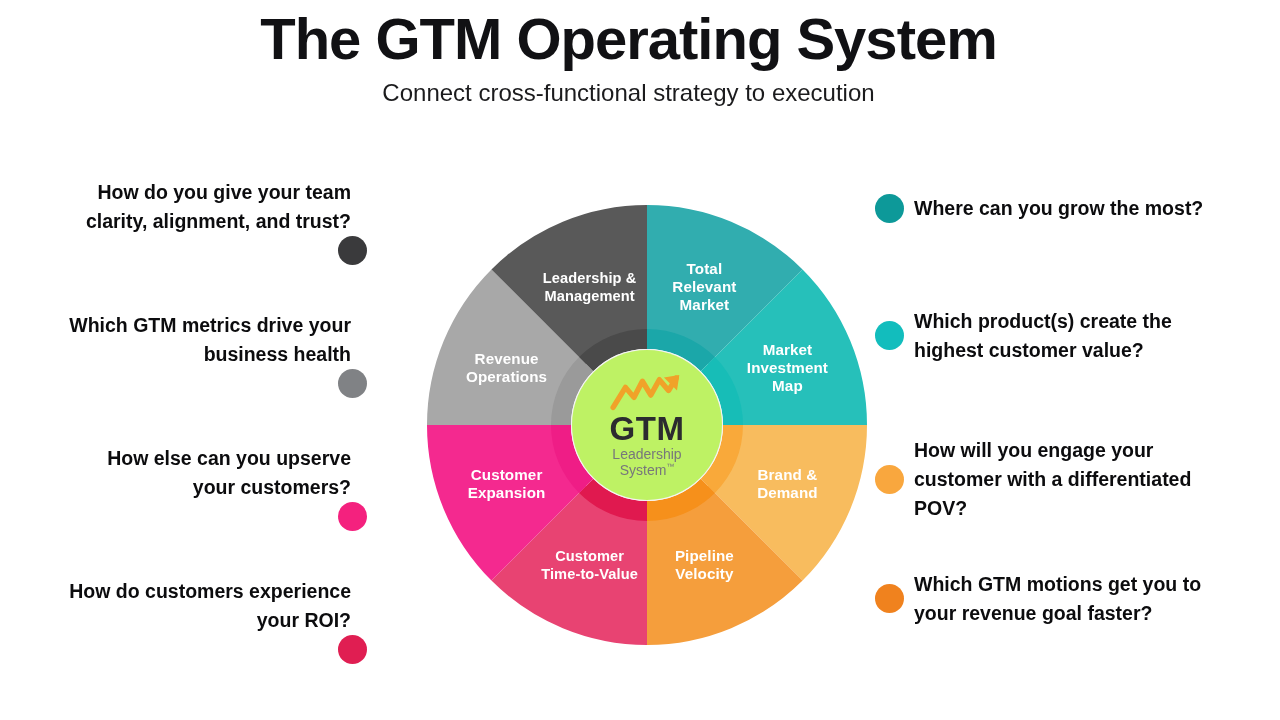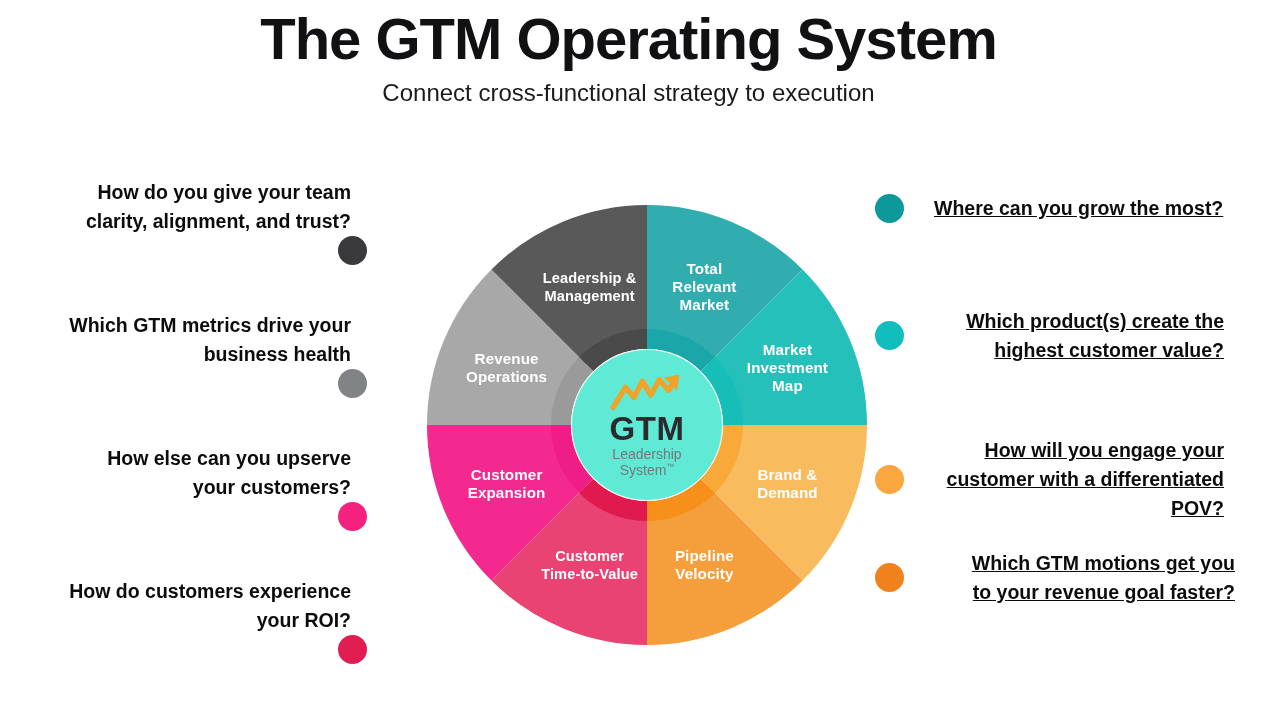--- a/index.html
+++ b/index.html
@@ -30,42 +30,42 @@
 
   .qrow{display:flex;align-items:center;position:absolute;}
   .col-left .qrow{flex-direction:column;justify-content:flex-end;left:0;width:345px;align-items:flex-end;}
   .col-right .qrow{flex-direction:row;justify-content:flex-start;left:0;width:360px;}
 
   .qtext{
     font-size:19.5px;font-weight:700;color:#0c0c0e;
     line-height:1.48;
   }
   .col-left .qtext{text-align:right;padding-right:16px;max-width:290px;}
-  .col-right .qtext{text-align:right;padding-left:30px;max-width:290px;text-decoration:underline;}
+  .col-right .qtext{text-align:left;padding-left:10px;max-width:290px;}
 
   .dot{width:29px;height:29px;border-radius:50%;flex:0 0 29px;}
 
   
   .wheel-wrap{
     position:absolute;left:427px;top:205px;width:440px;height:440px;
   }
   .wheel{display:block;width:440px;height:440px;}
 
   .seg-label{
     font-family:"Liberation Sans", sans-serif;
     font-weight:700;fill:#ffffff;
     font-size:15.2px;text-anchor:middle;
     letter-spacing:0.1px;
   }
   .seg-label.small{font-size:14.6px;}
 
   
   .center{
     position:absolute;left:145px;top:145px;width:150px;height:150px;
-    border-radius:50%;background:#5eead4;
+    border-radius:50%;background:#bef264;
     display:flex;flex-direction:column;align-items:center;justify-content:center;
     box-shadow:0 0 0 1px rgba(0,0,0,0.04);
   }
   .logo-arrow{width:78px;height:40px;display:block;margin-bottom:-1px;}
   .logo-gtm{
     font-size:33px;font-weight:700;color:#2b2b2f;
     letter-spacing:0.5px;line-height:1;margin-top:1px;
   }
   .logo-sub{
     font-size:14px;font-weight:400;color:#77777b;
@@ -108,21 +108,21 @@
         <div class="qtext">Where can you grow the most?</div>
       </div>
       <div class="qrow" style="top: 129px;">
         <div class="dot" style="background: rgb(18, 189, 189);"></div>
         <div class="qtext">Which product(s) create the highest customer value?</div>
       </div>
       <div class="qrow" style="top: 258px;">
         <div class="dot" style="background: rgb(249, 167, 62);"></div>
         <div class="qtext">How will you engage your customer with a differentiated POV?</div>
       </div>
-      <div class="qrow" style="top: 371px; gap: 37px;">
+      <div class="qrow" style="top: 392px;">
         <div class="dot" style="background: rgb(240, 130, 30);"></div>
         <div class="qtext">Which GTM motions get you to your revenue goal faster?</div>
       </div>
     </div>
 
   <div class="wheel-wrap">
     <svg class="wheel" viewBox="0 0 440 440" id="wheel-svg" aria-hidden="true">
         <path d="M 220 0 A 220 220 0 0 1 375.56349186104046 64.43650813895957 L 280.81118318204307 159.18881681795693 A 86 86 0 0 0 220 134 Z" fill="#31adaf"></path>
         <path d="M 375.56349186104046 64.43650813895957 A 220 220 0 0 1 440 220 L 306 220 A 86 86 0 0 0 280.81118318204307 159.18881681795693 Z" fill="#26c0ba"></path>
         <path d="M 440 220 A 220 220 0 0 1 375.56349186104046 375.56349186104046 L 280.81118318204307 280.81118318204307 A 86 86 0 0 0 306 220 Z" fill="#f8bc5e"></path>

